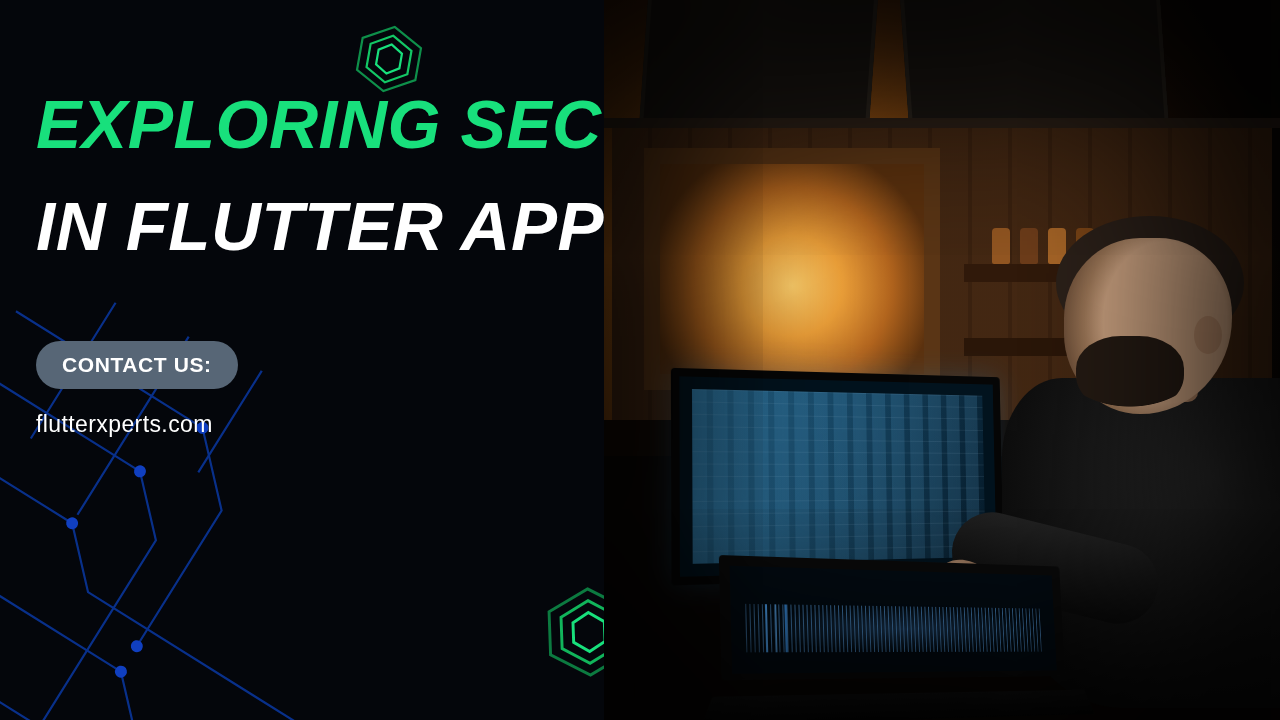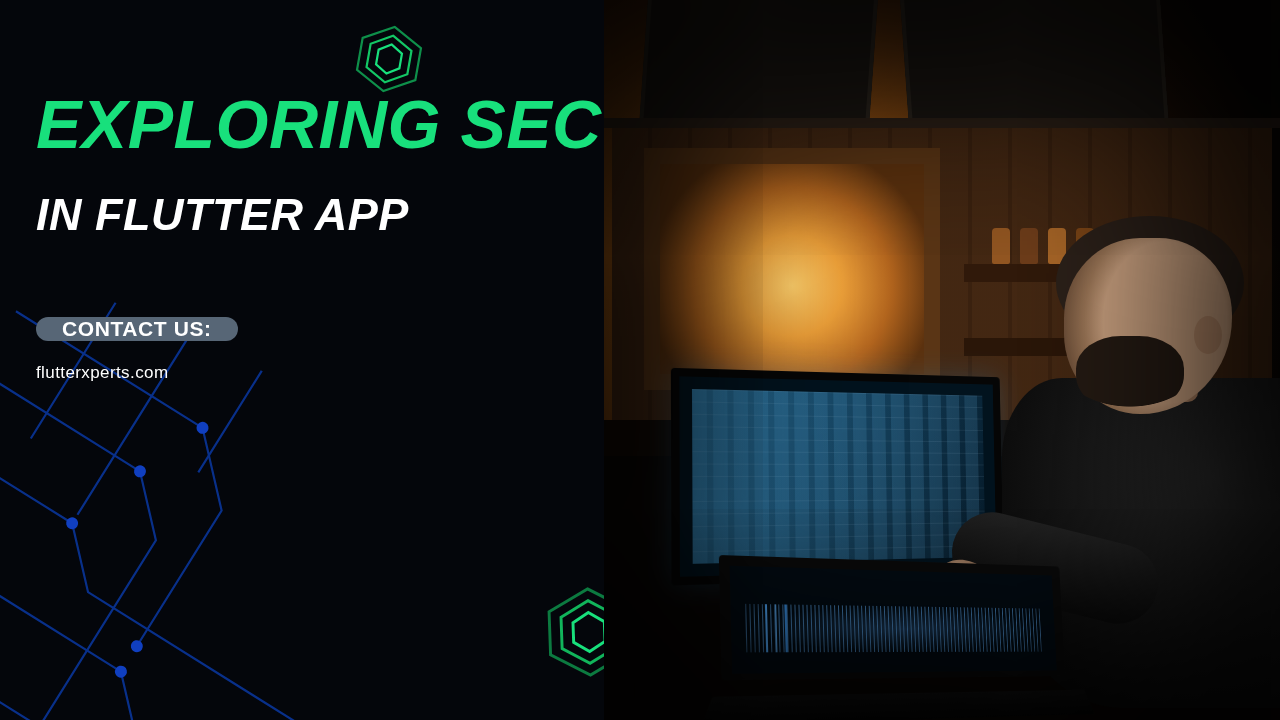--- a/index.html
+++ b/index.html
@@ -22,42 +22,42 @@
   .hline1, .hline2, .hline3 {
     font-weight: 900;
     font-style: italic;
     text-transform: uppercase;
     letter-spacing: 0.5px;
     line-height: 1.0;
     white-space: nowrap;
   }
   .hline1 { color:#18e07c; font-size: 68px; }
   .hline2 { color:#18e07c; font-size: 62px; margin-top: 34px; }
-  .hline3 { color:#ffffff; font-size: 45px; margin-top: 34px; }
+  .hline3 { color:#ffffff; font-size: 69px; margin-top: 34px; }
   .contact-pill {
     margin-top: 80px;
     display:inline-block;
     background:#576676;
     color:#ffffff;
     font-weight:900;
     font-style: normal;
     text-transform: uppercase;
     font-size: 21px;
     letter-spacing: 0.6px;
-    padding: 0 26px;
+    padding: 12px 26px;
     border-radius: 999px;
     position:relative; z-index:3;
   }
   .site-link {
     margin-top: 22px;
     color:#ffffff;
     font-weight:400;
     font-style: normal;
     font-family: "Segoe UI", Arial, sans-serif;
-    font-size: 17px;
+    font-size: 23px;
     letter-spacing: 0.4px;
     position:relative; z-index:3;
   }
   .deco-icon { position:absolute; z-index:3; }
   .deco-top { left:352px; top:22px; width:74px; height:74px; transform: rotate(10deg); }
   .deco-bottom { left:540px; top:583px; width:98px; height:98px; transform: rotate(-2deg); }
 
   
   .right {
     width: 676px; height:720px; position:relative; overflow:hidden;

